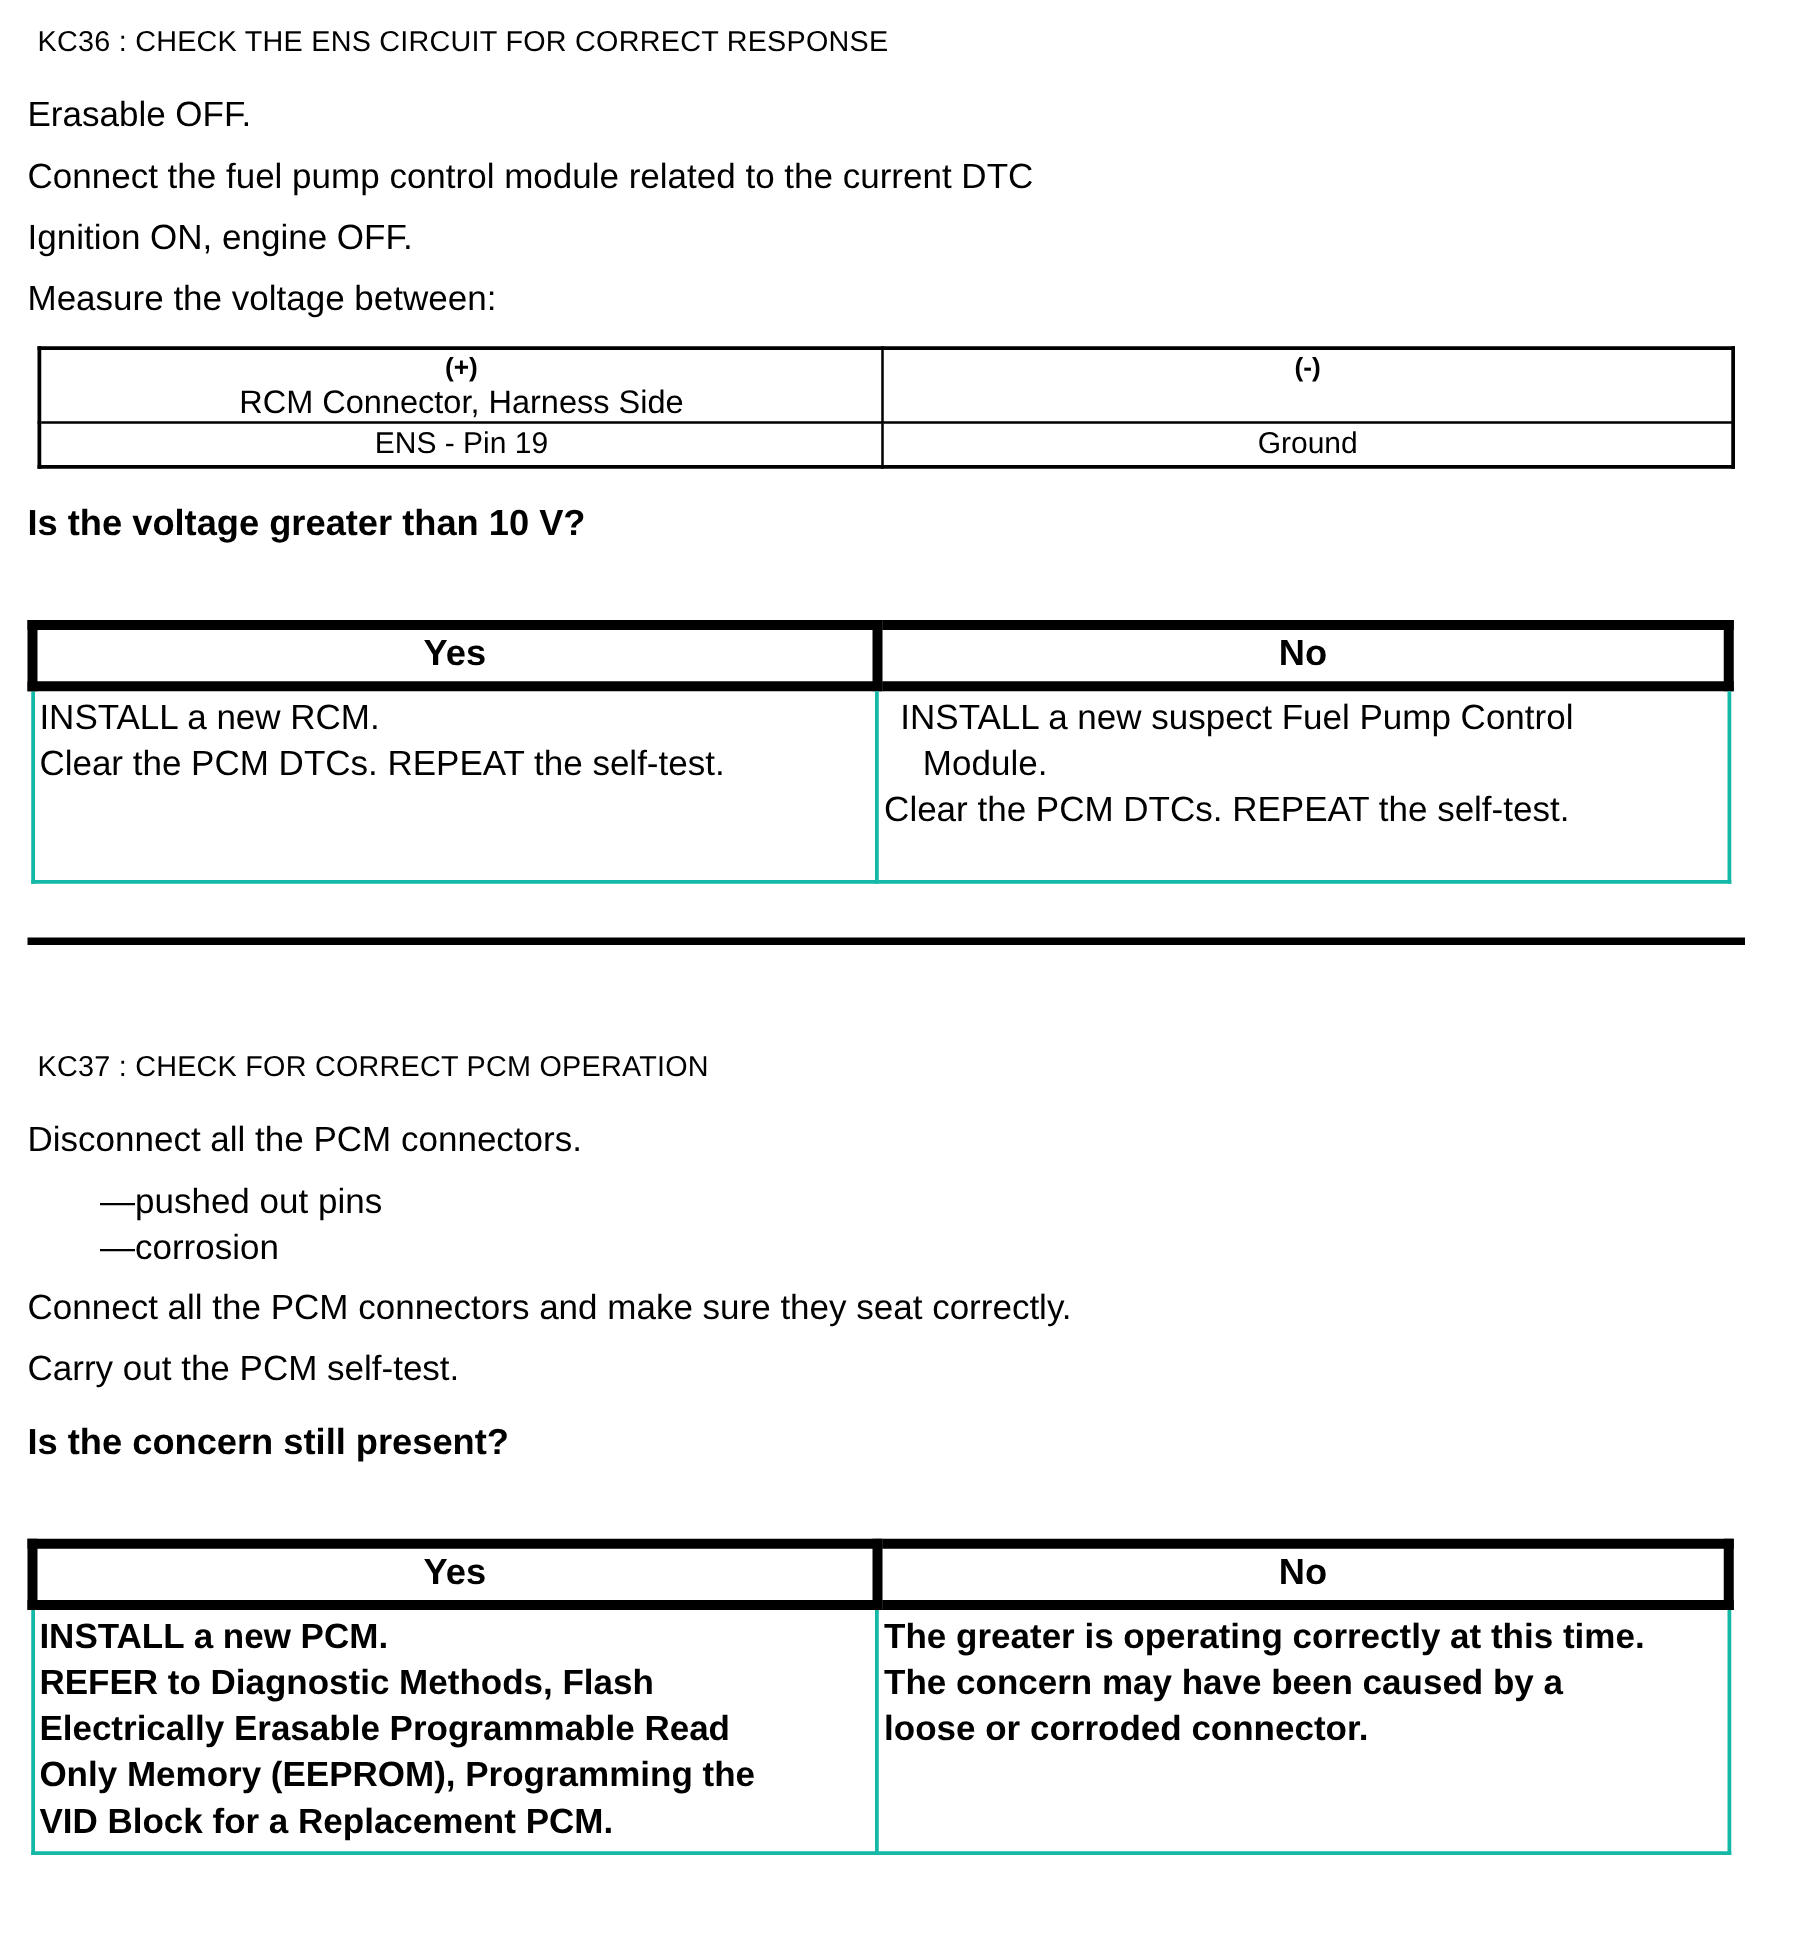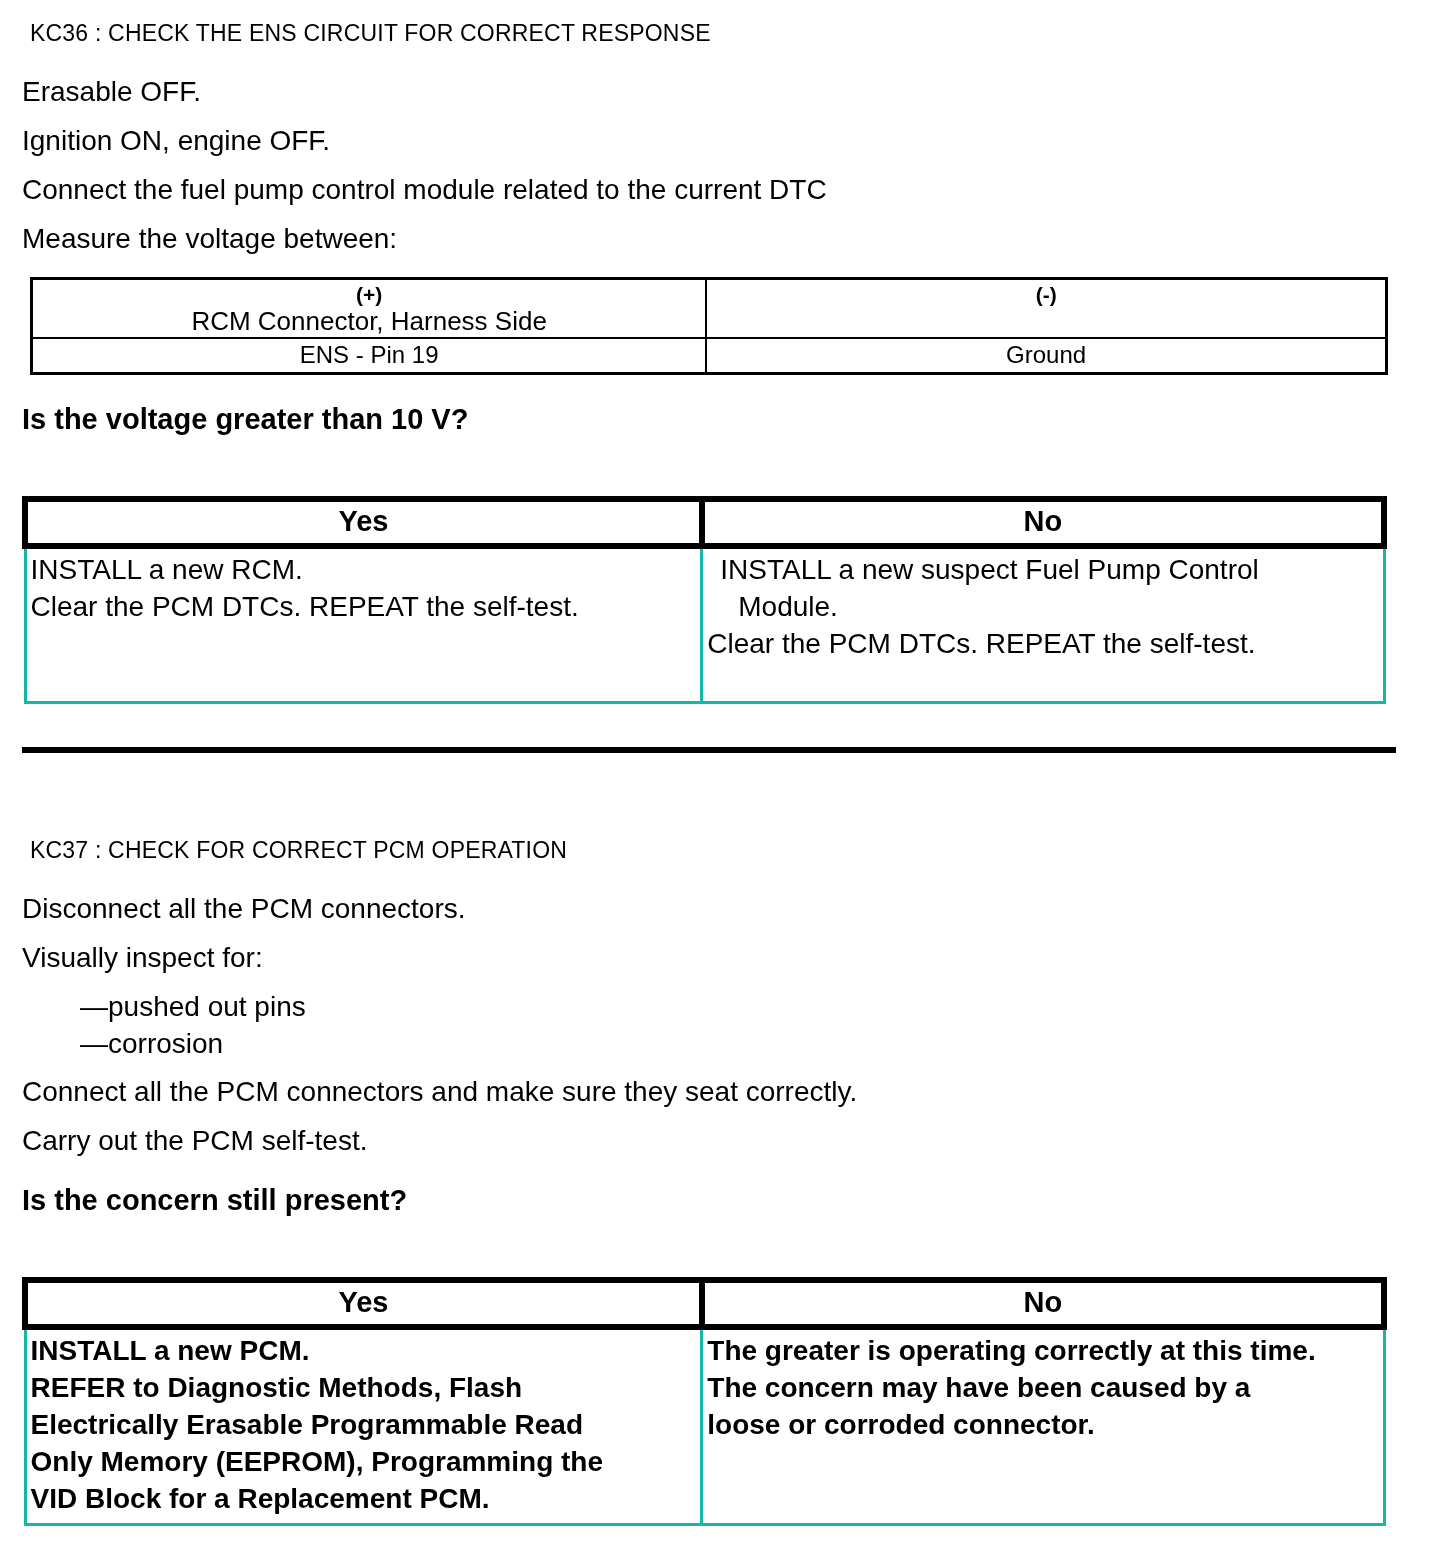--- a/index.html
+++ b/index.html
@@ -65,21 +65,21 @@
   }
 
   
   .result-table {
     border-collapse: collapse;
     width: 1365px;
     margin: 60px 0 0 0;
     border: 3px solid #000;
   }
   .result-table th {
-    border: 6px solid #000000;
+    border: 8px solid #000000;
     font-size: 29px;
     font-weight: bold;
     text-align: center;
     padding: 3px 4px 5px 4px;
   }
   .result-table th.col-yes { width: 49.8%; }
   .result-table td {
     border: 3px solid #14b8a6;
     font-size: 28px;
     line-height: 37px;
@@ -104,22 +104,22 @@
 </style>
 </head>
 <body>
 
 <div class="page">
 
   <section>
     <h1 class="step-heading">KC36 : CHECK THE ENS CIRCUIT FOR CORRECT RESPONSE</h1>
 
     <p class="step">Erasable OFF.</p>
+    <p class="step">Connect the fuel pump control module related to the current DTC</p>
     <p class="step">Ignition ON, engine OFF.</p>
-    <p class="step">Connect the fuel pump control module related to the current DTC</p>
     <p class="step gap-above">Measure the voltage between:</p>
 
     <table class="measure-table">
       <tbody>
         <tr>
           <td class="col-plus">
             <div class="hdr-main">(+)</div>
             <div class="hdr-sub">RCM Connector, Harness Side</div>
           </td>
           <td>
@@ -155,21 +155,20 @@
       </tbody>
     </table>
   </section>
 
   <hr class="thick-rule first">
 
   <section>
     <h1 class="step-heading">KC37 : CHECK FOR CORRECT PCM OPERATION</h1>
 
     <p class="step">Disconnect all the PCM connectors.</p>
-    <p class="step">Visually inspect for:</p>
     <p class="bullet">—pushed out pins</p>
     <p class="bullet bullet-last">—corrosion</p>
     <p class="step">Connect all the PCM connectors and make sure they seat correctly.</p>
     <p class="step">Carry out the PCM self-test.</p>
 
     <p class="question">Is the concern still present?</p>
 
     <table class="result-table">
       <tbody>
         <tr>

